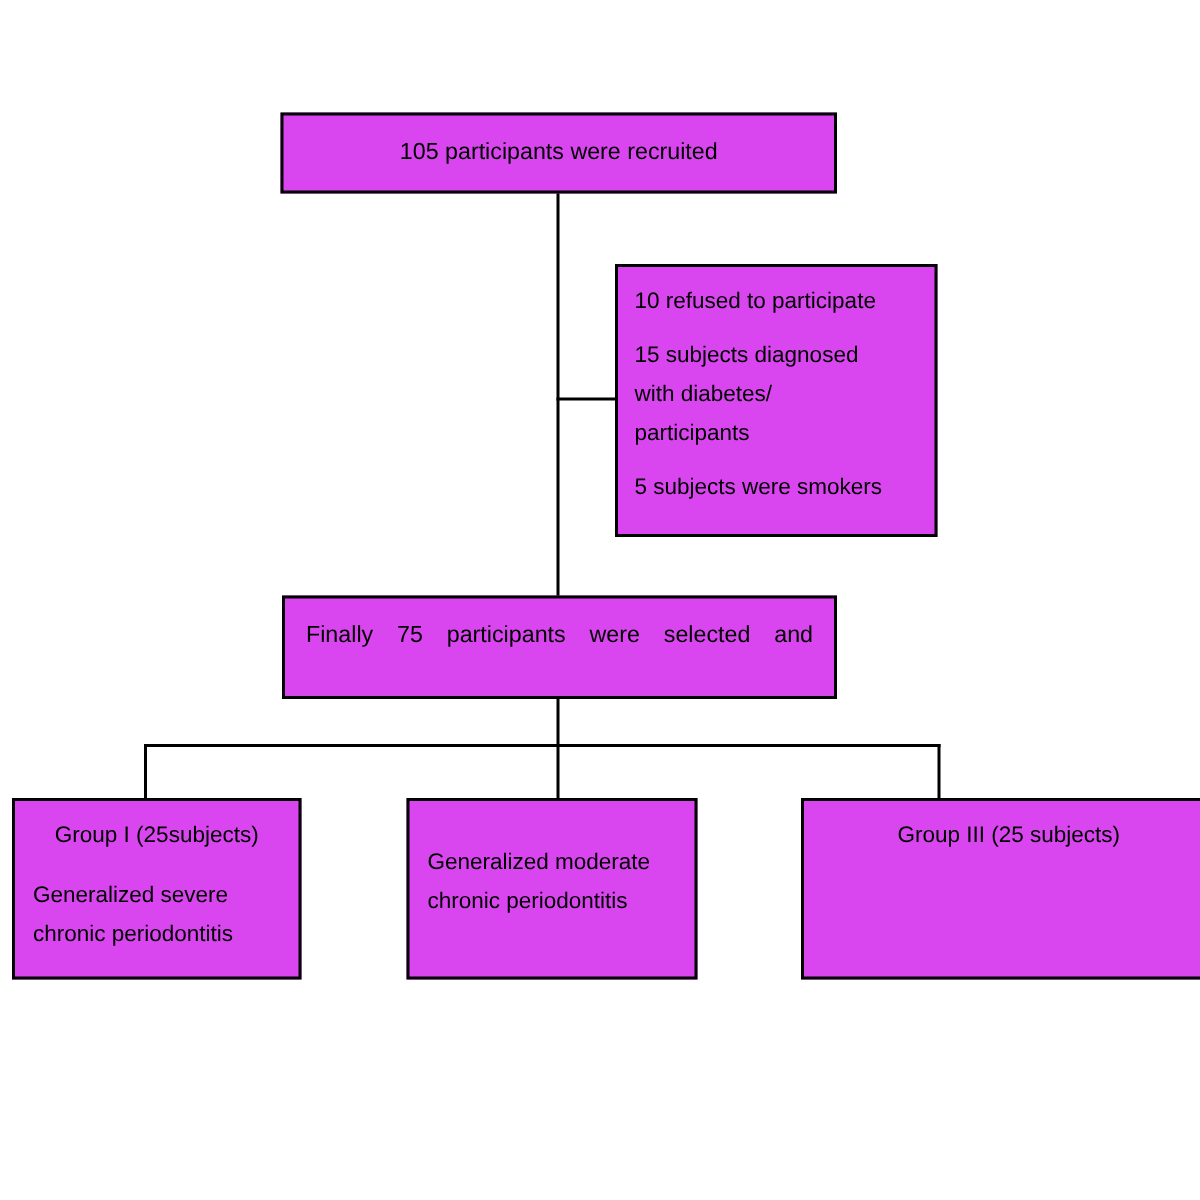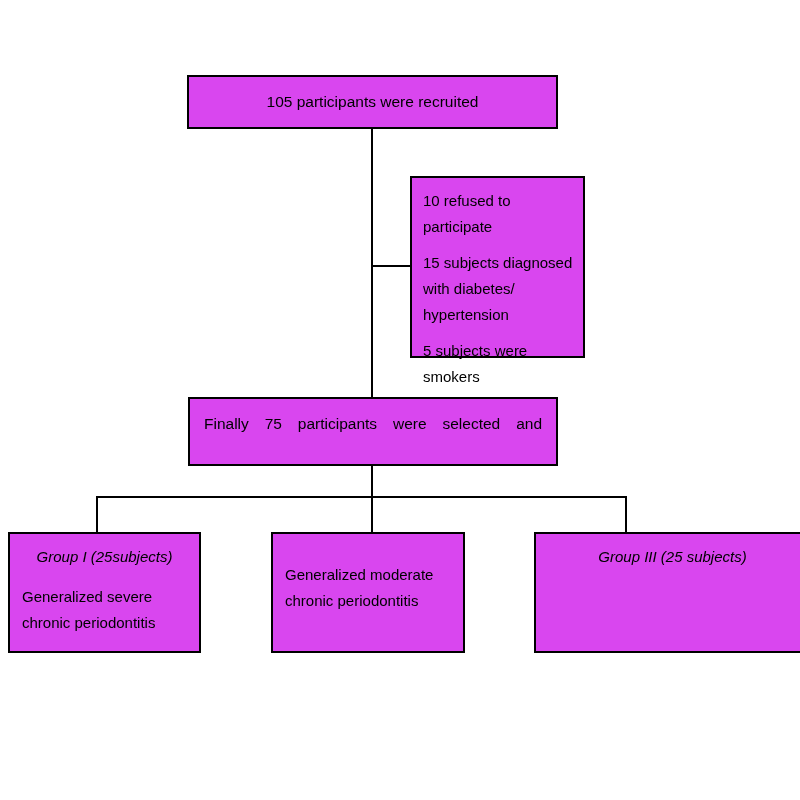--- a/index.html
+++ b/index.html
@@ -45,21 +45,21 @@
     text-align: center;
     font-size: 15.5px;
     line-height: 50px;
     white-space: nowrap;
   }
 
   
   #box-exclusions {
     left: 410px;
     top: 176px;
-    width: 175px;
+    width: 215px;
     height: 182px;
     padding: 10px 0 0 11px;
   }
   #box-exclusions .line {
     font-size: 15px;
     line-height: 26px;
     text-align: left;
   }
   #box-exclusions .spacer { height: 10px; }
 
@@ -90,21 +90,20 @@
   }
   #box-group-1 { left: 8px;   width: 193px; }
   #box-group-2 { left: 271px; width: 194px; }
   #box-group-3 { left: 534px; width: 277px; }
 
   .group-title {
     text-align: center;
     font-size: 15px;
     line-height: 22px;
     white-space: nowrap;
-    font-style: italic;
   }
   .group-body {
     font-size: 15px;
     line-height: 26px;
     text-align: left;
     padding-left: 12px;
     padding-top: 16px;
   }
   #box-group-3 .group-body { padding-left: 14px; }
 </style>
@@ -129,21 +128,21 @@
 
   <div class="node" id="box-recruited">
     <div class="line">105 participants were recruited</div>
   </div>
 
   <div class="node" id="box-exclusions">
     <div class="line">10 refused to participate</div>
     <div class="spacer"></div>
     <div class="line">15 subjects diagnosed</div>
     <div class="line">with diabetes/</div>
-    <div class="line">hypertension</div>
+    <div class="line">participants</div>
     <div class="spacer"></div>
     <div class="line">5 subjects were smokers</div>
   </div>
 
   <div class="node" id="box-selected">
     <div class="line">Finally 75 participants were selected and</div>
   </div>
 
   <div class="node group-box" id="box-group-1">
     <div class="group-title">Group I (25subjects)</div>

